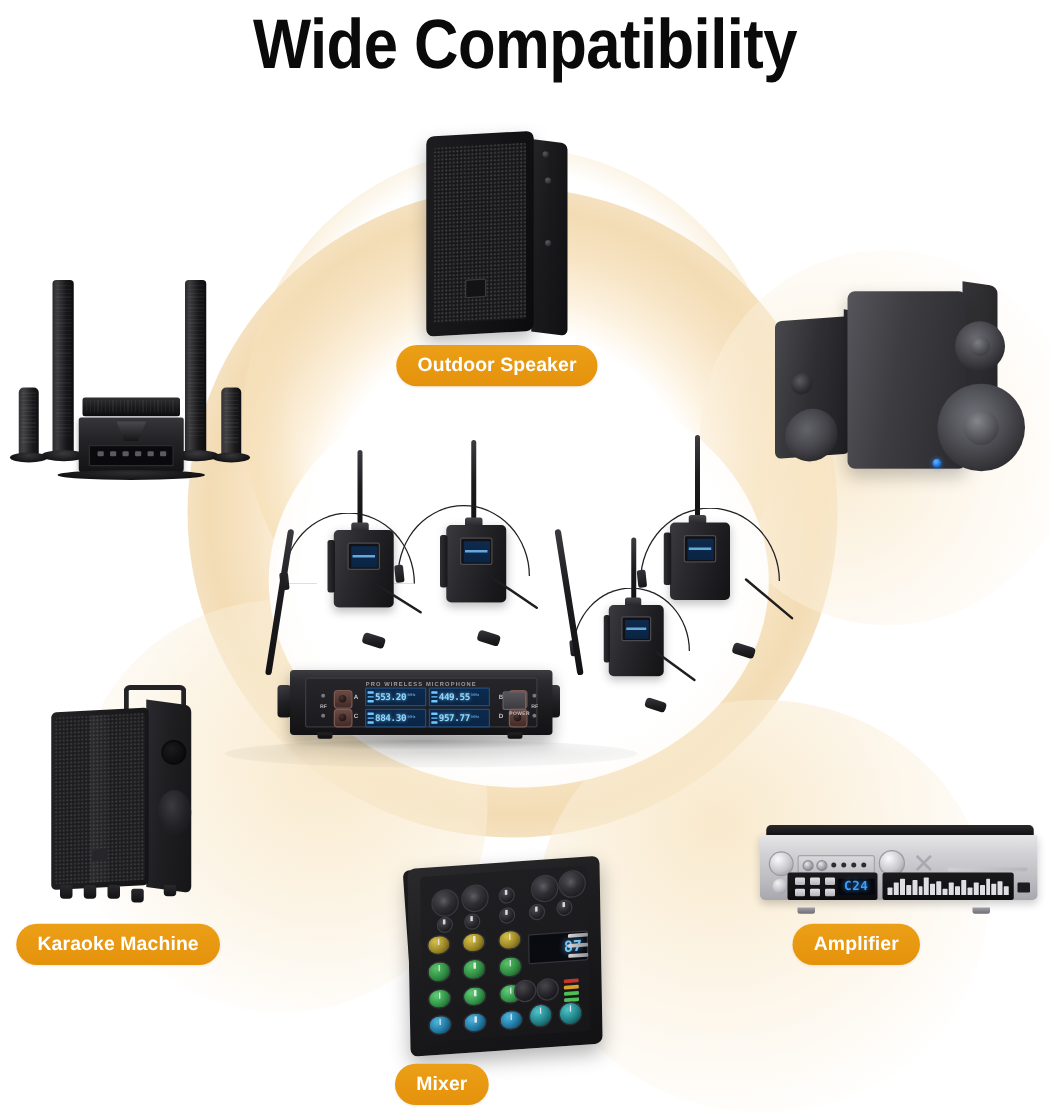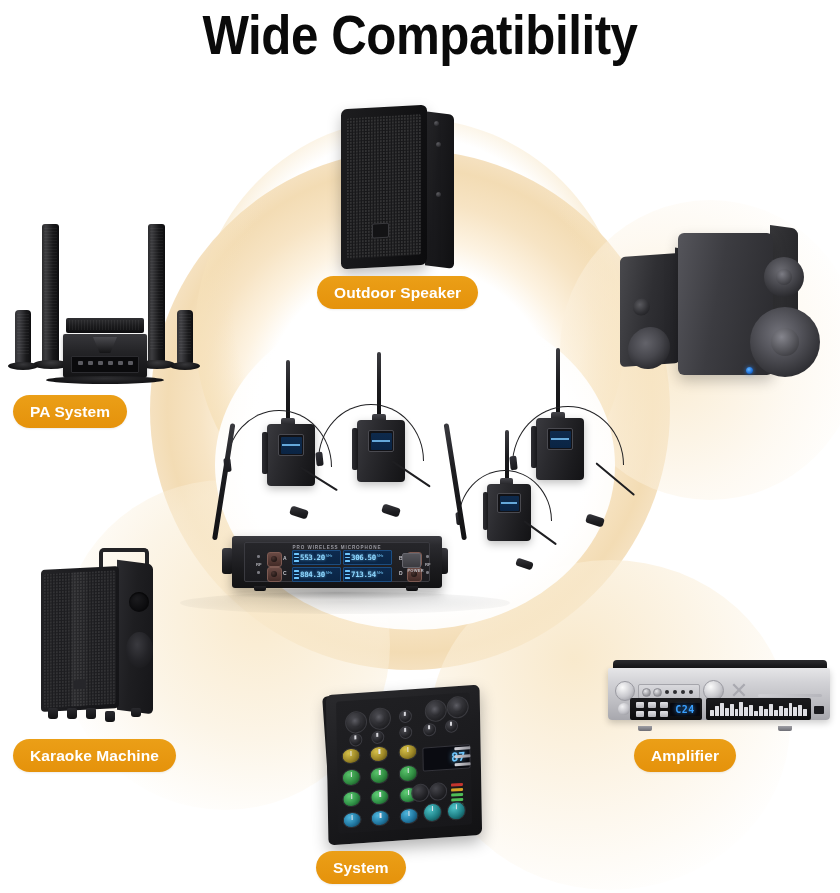--- a/index.html
+++ b/index.html
@@ -1042,54 +1042,53 @@
             </div>
             <span class="rx-lcd-freq">553.20</span>
             <span class="rx-lcd-unit">MHz</span>
           </div>
           <div class="rx-lcd">
             <div class="rx-lcd-bars">
               <div class="rx-lcd-bar"></div>
               <div class="rx-lcd-bar"></div>
               <div class="rx-lcd-bar"></div>
             </div>
-            <span class="rx-lcd-freq">306.50</span>
+            <span class="rx-lcd-freq">449.55</span>
             <span class="rx-lcd-unit">MHz</span>
           </div>
           <div class="rx-lcd">
             <div class="rx-lcd-bars">
               <div class="rx-lcd-bar"></div>
               <div class="rx-lcd-bar"></div>
               <div class="rx-lcd-bar"></div>
             </div>
             <span class="rx-lcd-freq">884.30</span>
             <span class="rx-lcd-unit">MHz</span>
           </div>
           <div class="rx-lcd">
             <div class="rx-lcd-bars">
               <div class="rx-lcd-bar"></div>
               <div class="rx-lcd-bar"></div>
               <div class="rx-lcd-bar"></div>
             </div>
-            <span class="rx-lcd-freq">713.54</span>
+            <span class="rx-lcd-freq">957.77</span>
             <span class="rx-lcd-unit">MHz</span>
           </div>
         </div>
 
         <div id="rx-power"></div>
         <div id="rx-power-label">POWER</div>
       </div>
     </div>
 
     <div class="rx-foot" id="rx-foot-l"></div>
     <div class="rx-foot" id="rx-foot-r"></div>
     <div id="rx-shadow"></div>
   </div>
 
   <div id="base-shadow"></div>
 
   <div class="badge" id="badge-outdoor-speaker">Outdoor Speaker</div>
-  <div class="badge" id="badge-pa-system">PA System</div>
   <div class="badge" id="badge-karaoke">Karaoke Machine</div>
   <div class="badge" id="badge-amplifier">Amplifier</div>
-  <div class="badge" id="badge-mixer">System</div>
+  <div class="badge" id="badge-mixer">Mixer</div>
 
 </div>
 
 </body></html>

